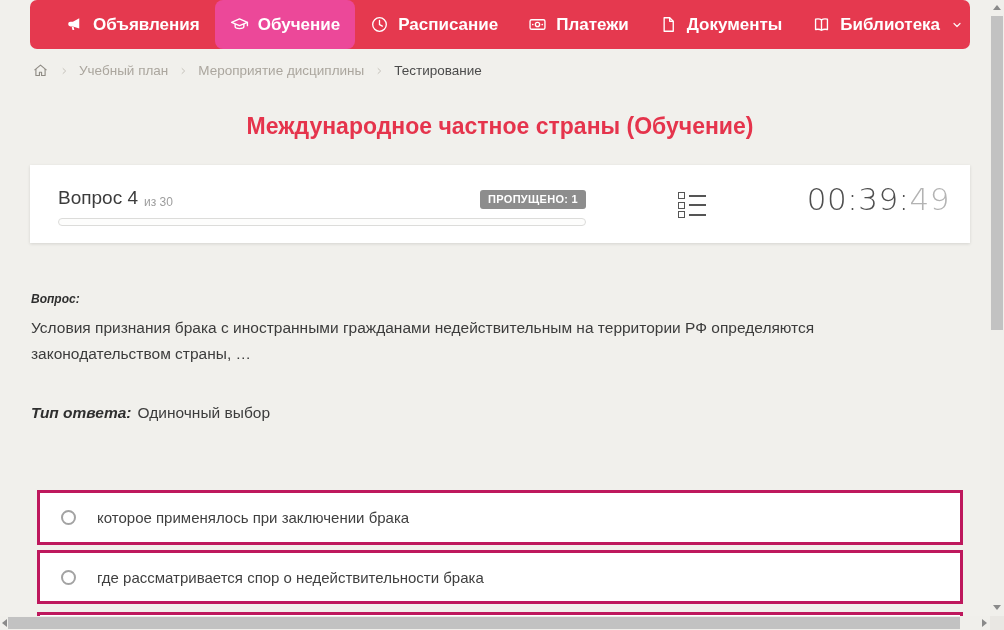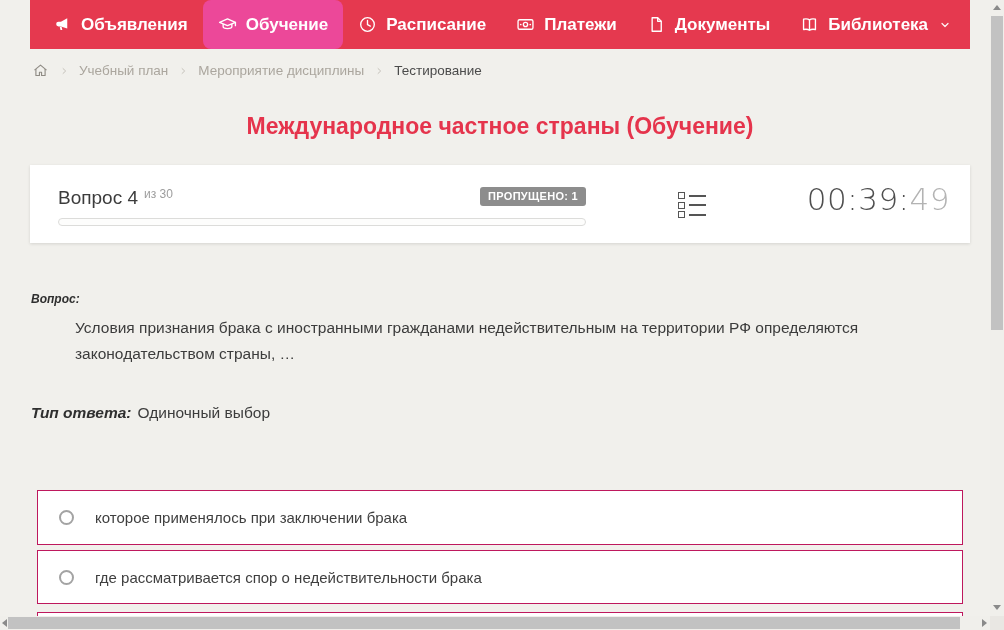--- a/index.html
+++ b/index.html
@@ -2,22 +2,22 @@
 <html><head>
 <meta charset="utf-8">
 <style>
   * { box-sizing: border-box; margin: 0; padding: 0; }
   html,body { width:1004px; height:630px; }
   body { font-family: "Liberation Sans", sans-serif; }
   .screen { position:relative; width:1004px; height:630px; background:#f1f0ec; overflow:hidden; }
 
   
   .topnav { position:absolute; left:30px; top:0; width:940px; height:49px; background:#e5394f;
-            border-radius:0; display:flex; align-items:stretch; justify-content:space-between;
-            padding:0 8px; z-index:5; }
+            border-radius:7px; display:flex; align-items:stretch; justify-content:space-between;
+            padding:0 20px; z-index:5; }
   .nav-item { display:flex; align-items:center; gap:9px; padding:0 15px; color:#ffffff;
               font-size:17px; font-weight:700; cursor:pointer; white-space:nowrap; }
   .nav-item.active { background:#ec4899; border-radius:8px; }
   .nav-item svg { width:19px; height:19px; display:block; }
   .chev { margin-left:2px; opacity:.95; }
   .chev svg { width:12px; height:12px; }
 
   
   .breadcrumb { position:absolute; left:32px; top:62px; display:flex; align-items:center; gap:10px;
                 font-size:13.5px; color:#aba69e; }
@@ -27,47 +27,47 @@
   .crumb-sep svg { width:10px; height:10px; color:#bcb8b0; display:block; }
 
   
   .page-title { position:absolute; left:30px; top:113px; width:940px; text-align:center;
                 color:#e5344c; font-size:23px; font-weight:700; }
 
   
   .quiz-card { position:absolute; left:30px; top:165px; width:940px; height:78px; background:#ffffff;
                box-shadow:0 1px 3px rgba(0,0,0,.12); }
   .q-left { position:absolute; left:28px; top:22px; width:528px; }
-  .q-head { display:flex; align-items:flex-start; }
+  .q-head { display:flex; align-items:flex-end; }
   .q-num { font-size:19px; color:#3c3c3c; }
   .q-total { font-size:12px; color:#9d9d9d; margin-left:6px; }
   .badge { margin-left:auto; background:#8d8d8d; color:#ffffff; font-size:11px; font-weight:700;
            padding:3px 8px 4px; border-radius:3px; letter-spacing:.3px; }
   .progress { margin-top:9px; height:8px; border:1px solid #dcdcda; border-radius:4px; background:#fdfdfc; }
 
   .qlist-btn { position:absolute; left:648px; top:27px; width:28px; height:26px; cursor:pointer;
                display:flex; flex-direction:column; justify-content:space-between; }
   .qlist-row { display:flex; align-items:center; gap:4px; height:7px; }
   .qlist-sq { width:7px; height:7px; border:1.5px solid #555; }
   .qlist-ln { width:17px; height:2px; background:#555; }
 
   .timer { position:absolute; right:20px; top:16px; font-size:31px; font-weight:300;
            color:#4f4f4f; letter-spacing:.5px; font-family:"DejaVu Sans","Liberation Sans",sans-serif; }
   .timer .sec { color:#b3b3b3; }
 
   
   .q-heading { position:absolute; left:31px; top:292px; font-size:12px; font-weight:700;
                font-style:italic; color:#2f2f2f; }
   .q-text { position:absolute; left:31px; top:315px; width:892px; font-size:15.5px;
-            line-height:26px; color:#3c3c3c;margin-left:44px; }
+            line-height:26px; color:#3c3c3c; }
   .answer-type { position:absolute; left:31px; top:404px; font-size:15.5px; color:#3c3c3c; }
   .answer-type .lbl { font-weight:700; font-style:italic; color:#2f2f2f; margin-right:6px; }
 
   
-  .option { position:absolute; left:37px; width:926px; background:#ffffff; border:1px solid #be185d;
+  .option { position:absolute; left:37px; width:926px; background:#ffffff; border:3px solid #be185d;
             display:flex; align-items:center; cursor:pointer; }
   .opt-1 { top:490px; height:55px; }
   .opt-2 { top:550px; height:54px; }
   .opt-3 { top:612px; height:40px; }
   .radio { flex:none; width:15px; height:15px; border:2px solid #a3a3a3; border-radius:50%;
            background:#fff; margin-left:21px; }
   .opt-label { margin-left:21px; font-size:15px; color:#3f3f3f; }
 
   
   .vscroll { position:absolute; right:0; top:0; width:14px; height:616px; background:#f0efeb; z-index:20; }

